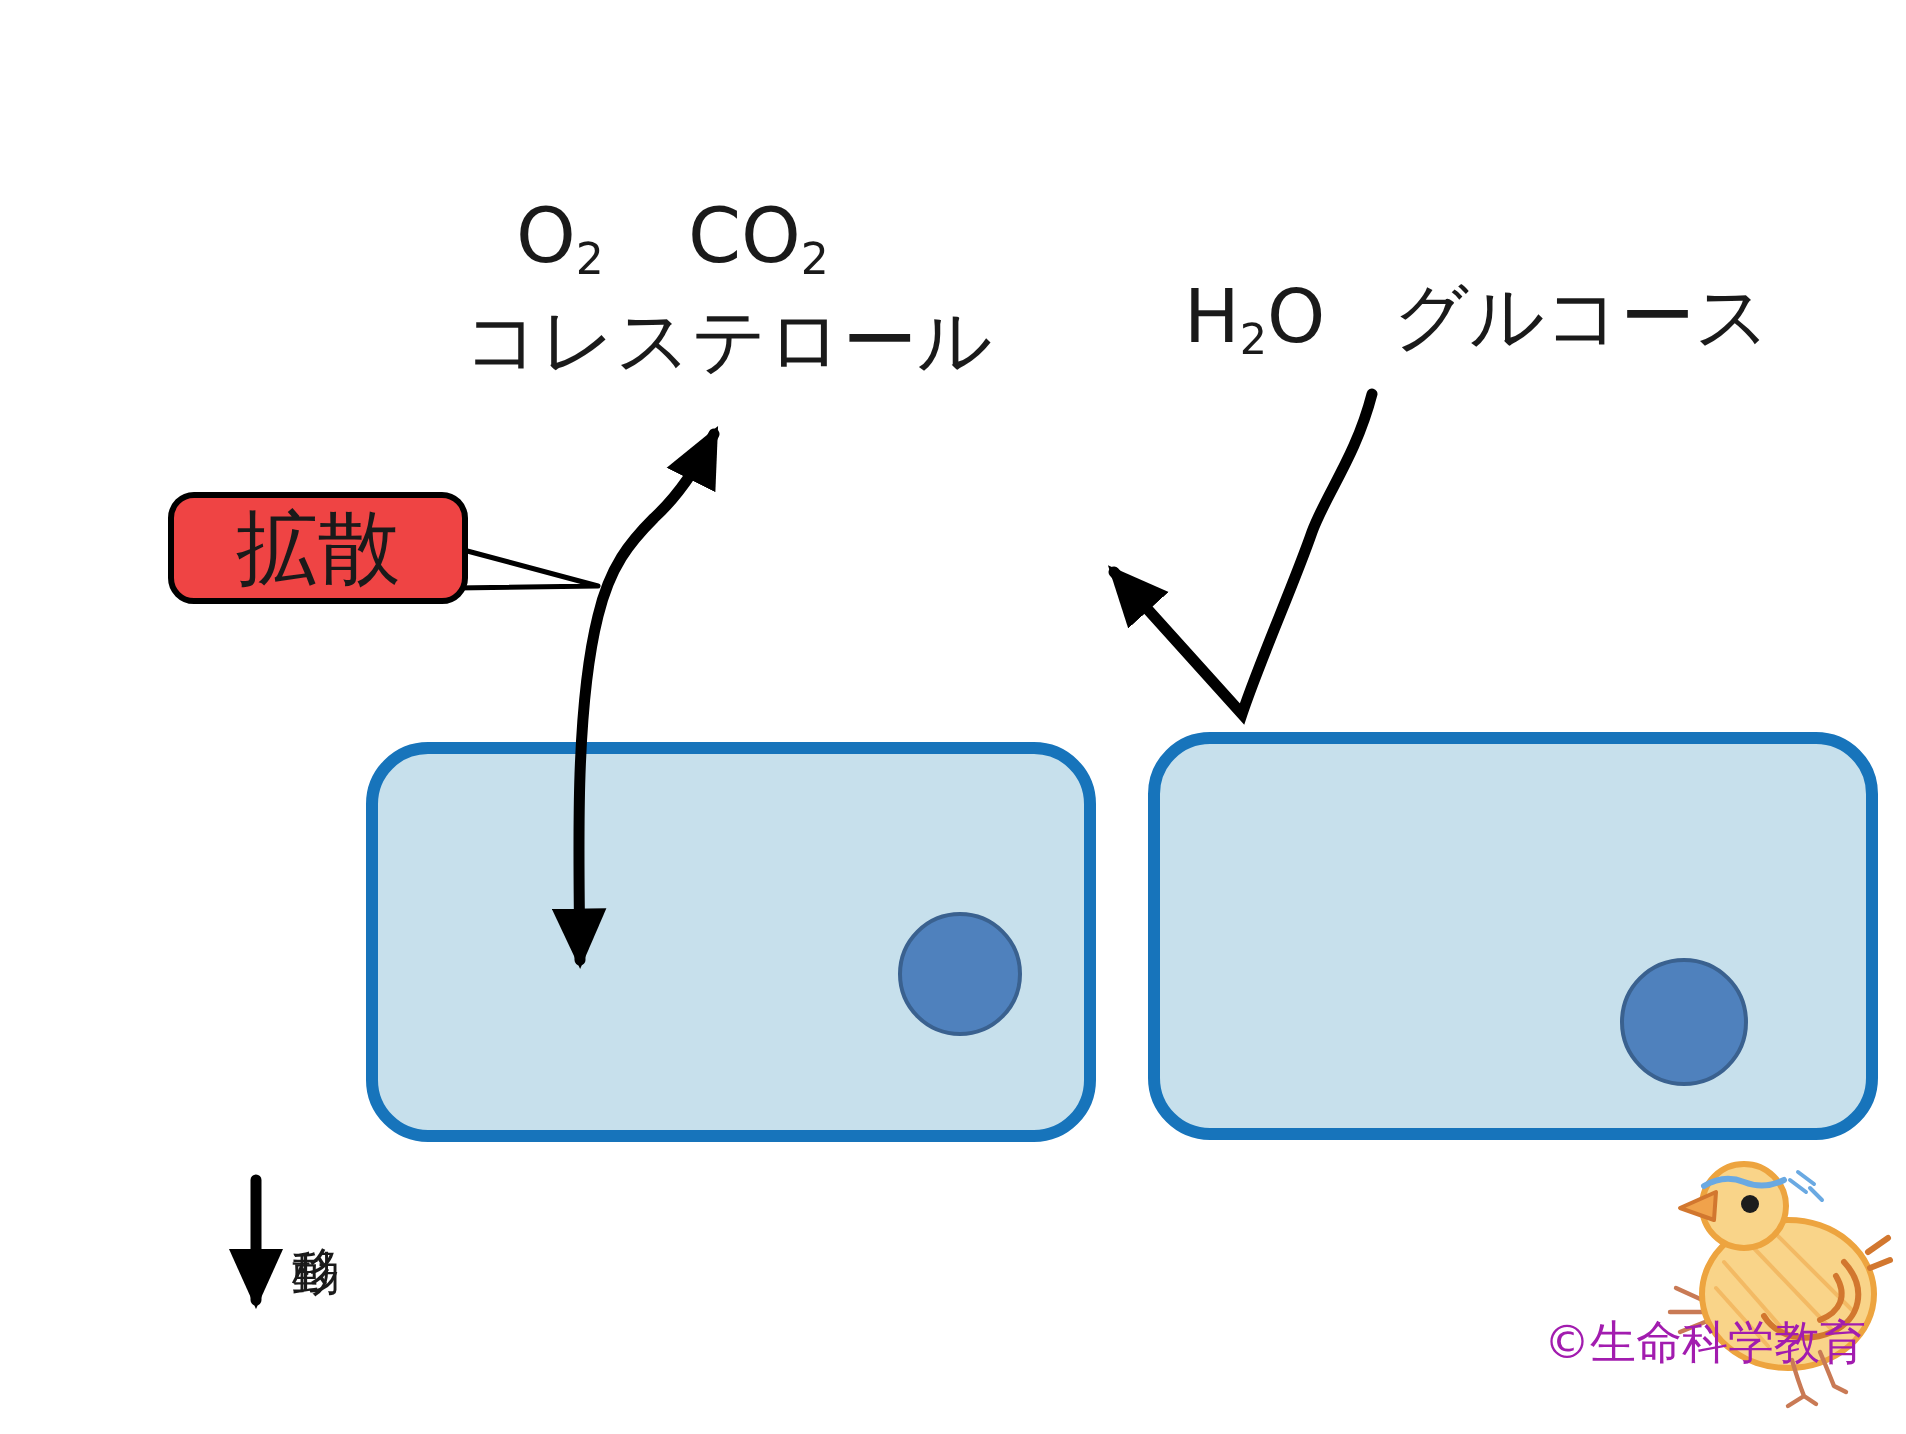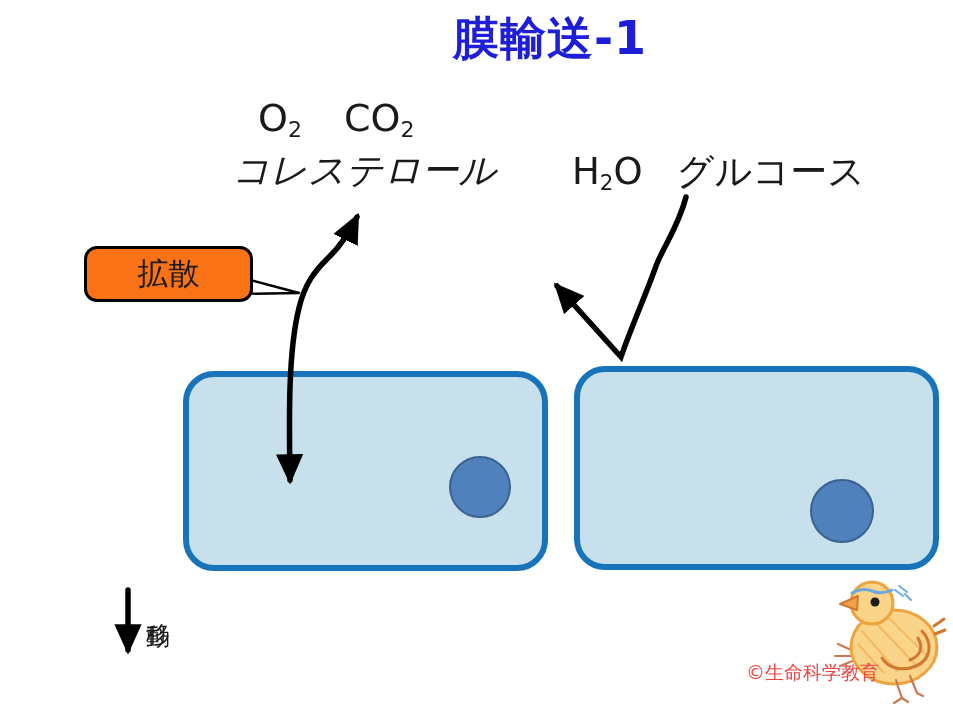--- a/index.html
+++ b/index.html
@@ -11,61 +11,60 @@
   .page-title{
     left:350px;top:8px;width:400px;text-align:center;
     font-size:46px;font-weight:bold;color:var(--title,#1e1ed8);
     letter-spacing:1px;white-space:nowrap;
   }
   .mol-line{font-size:38px;white-space:nowrap;color:var(--ink,#1a1a1a);}
   .mol-line .gap{display:inline-block;width:42px;}
   .sub{font-size:0.58em;position:relative;top:0.28em;}
   .sup{font-size:0.58em;position:relative;top:-0.42em;}
   .line-perm-1{left:258px;top:96px;}
-  .line-perm-2{left:232px;top:146px;font-size:37px;font-style:italic;}
+  .line-perm-2{left:232px;top:146px;font-size:37px;}
   .line-imp-1{left:624px;top:90px;}
-  .line-imp-2{left:572px;top:134px;font-size:37px;margin-top:13px;}
+  .line-imp-2{left:592px;top:134px;font-size:37px;}
   .line-imp-2 .gap{width:34px;}
   .callout{
-    left:84px;top:246px;width:169px;height:56px;background:#f97316;
+    left:84px;top:246px;width:150px;height:56px;background:#ef4444;
     border:3.5px solid #000;border-radius:13px;box-sizing:border-box;
     display:flex;align-items:center;justify-content:center;
-    font-size:31px;z-index:3;
+    font-size:41px;z-index:3;
   }
   .diagram-svg{left:0;top:0;z-index:2;}
   .cell{fill:var(--cell-fill,#c7e0ec);stroke:var(--cell-border,#1774bb);stroke-width:6;}
   .nucleus{fill:var(--nucleus-fill,#4f81bd);stroke:var(--nucleus-border,#3a618f);stroke-width:2;}
   .arrow{fill:none;stroke:var(--arrow,#000);stroke-width:5.5;stroke-linecap:round;}
   .arrowhead{fill:var(--arrow,#000);}
   .tail{fill:#ffffff;stroke:#000;stroke-width:2.5;stroke-linejoin:round;}
   .move-label{
     left:144px;top:604px;font-size:24px;line-height:1.08;
     writing-mode:vertical-rl;text-orientation:upright;letter-spacing:2px;
     color:var(--ink,#1a1a1a);z-index:3;
   }
   .credit{
-    left:746px;top:661px;font-size:19px;line-height:23px;color:#ef4444;
+    left:772px;top:661px;font-size:23px;line-height:23px;color:#a21caf;
     z-index:5;white-space:nowrap;
   }
   .chick{left:822px;top:576px;z-index:4;}
   .chick .body-fill{fill:var(--chick-body,#f9d489);stroke:var(--chick-outline,#eda43f);stroke-width:3;}
   .chick .wing{fill:none;stroke:var(--chick-accent,#d2772f);stroke-width:3;stroke-linecap:round;}
   .chick .limb{fill:none;stroke:var(--chick-limb,#c97a55);stroke-width:2.2;stroke-linecap:round;}
   .chick .texture{fill:none;stroke:#f2b55e;stroke-width:2;opacity:.85;stroke-linecap:round;}
   .chick .glasses{fill:none;stroke:var(--chick-glasses,#6aa9e2);stroke-width:3;stroke-linecap:round;}
   .chick .glasses-tick{fill:none;stroke:var(--chick-glasses,#6aa9e2);stroke-width:2;stroke-linecap:round;}
   .chick .beak{fill:#f0a24b;stroke:var(--chick-accent,#d2772f);stroke-width:2;stroke-linejoin:round;}
   .chick .eye{fill:#1c1c1c;}
 </style>
 </head>
 <body>
 
 <div class="slide">
 
-  <div class="abs page-title">膜輸送-1</div>
 
   <div class="abs mol-line line-perm-1">
     <span><span>O</span><span class="sub">2</span></span><span class="gap"></span><span><span>CO</span><span class="sub">2</span></span>
   </div>
   <div class="abs mol-line line-perm-2">コレステロール</div>
 
   <div class="abs mol-line line-imp-2">
     <span><span>H</span><span class="sub">2</span><span>O</span></span><span class="gap"></span><span>グルコース</span>
   </div>
 

